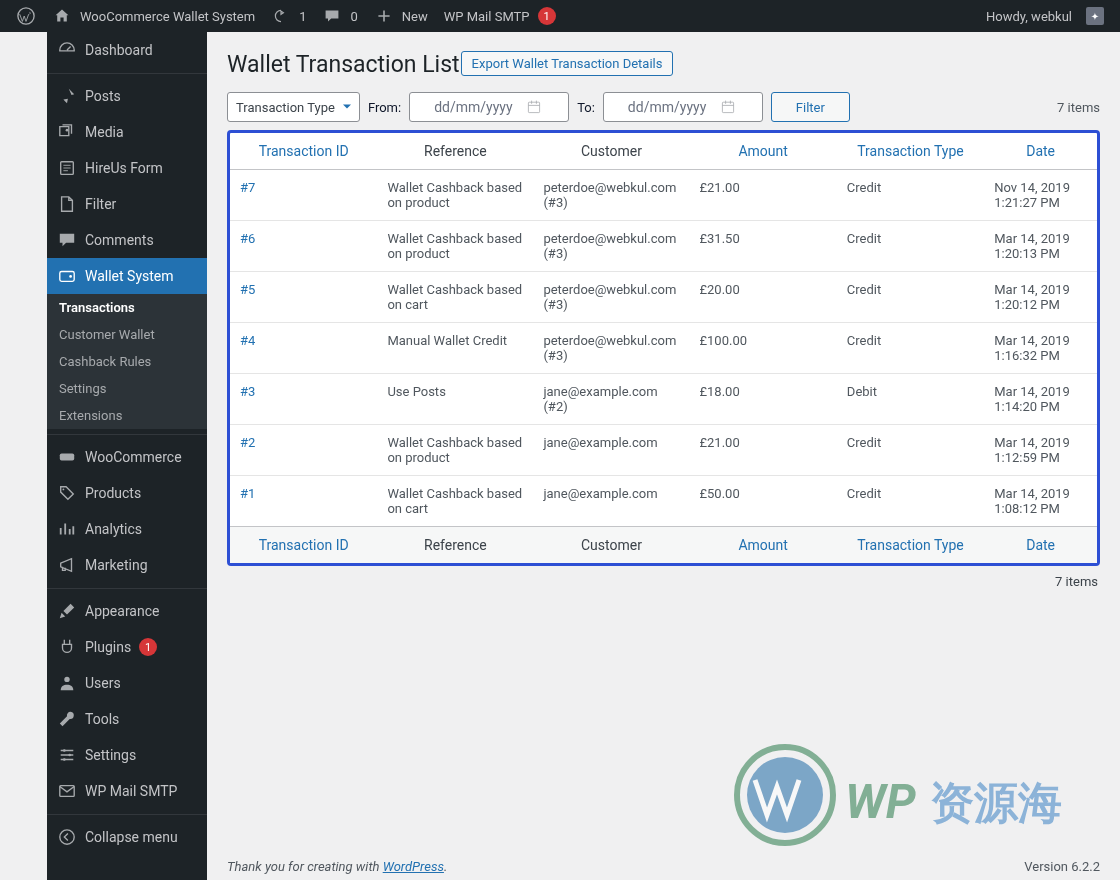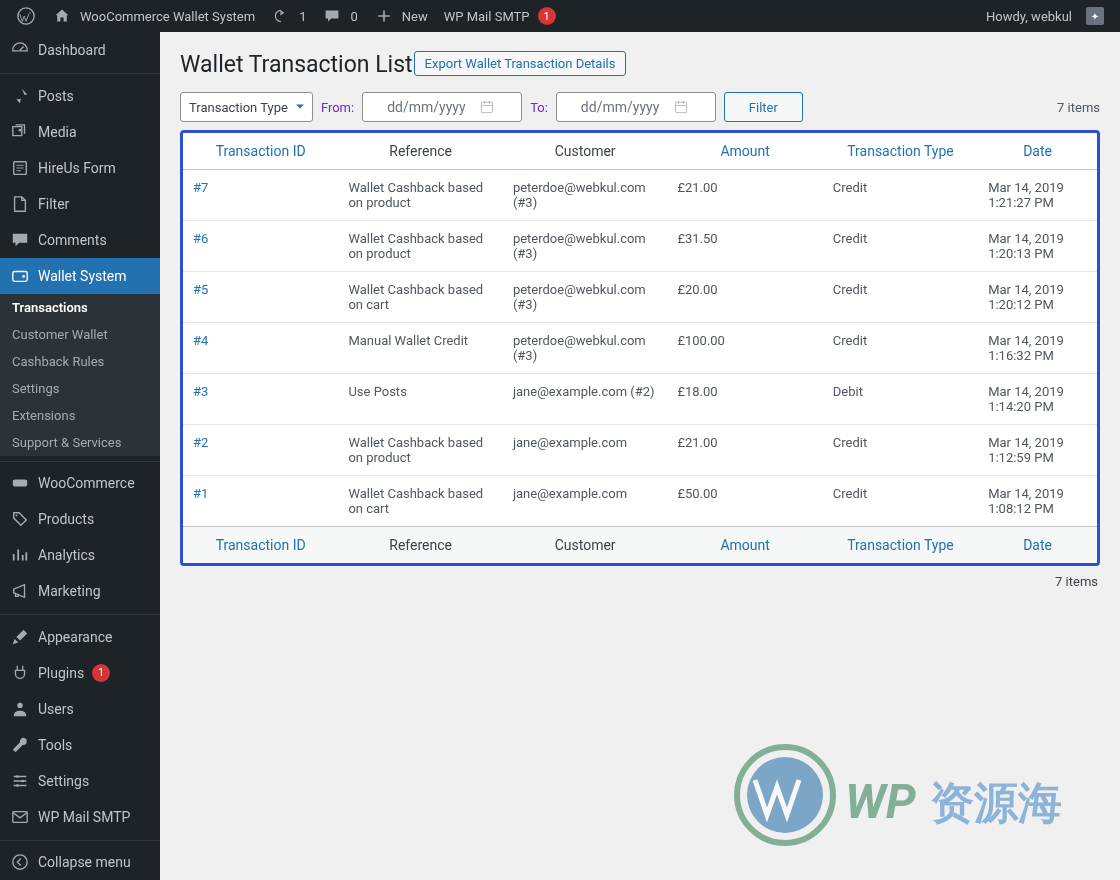--- a/index.html
+++ b/index.html
@@ -3,38 +3,38 @@
 <meta charset="utf-8">
 <style>
 * { margin:0; padding:0; box-sizing:border-box; font-family:-apple-system,BlinkMacSystemFont,"Segoe UI",Roboto,sans-serif; }
 body { background:#f0f0f1; color:#3c434a; font-size:13px; width:1120px; height:880px; overflow:hidden; position:relative; }
 .toolbar { background:#1d2327; color:#c3c4c7; height:32px; display:flex; align-items:center; padding:0 8px; font-size:13px; justify-content:space-between; }
 .toolbar-left,.toolbar-right { display:flex; align-items:center; gap:0; }
 .tb-item { display:flex; align-items:center; gap:8px; padding:0 8px; height:32px; cursor:pointer; }
 .badge { background:#d63638; color:#fff; border-radius:9px; min-width:18px; height:18px; display:inline-flex; align-items:center; justify-content:center; font-size:11px; padding:0 5px; }
 .avatar { width:18px; height:18px; background:#6b7280; border-radius:2px; margin-left:6px; display:inline-flex;align-items:center;justify-content:center;font-size:10px;color:#fff;}
 .shell { display:flex; height:848px; }
-.sidebar { width:160px; background:#1d2327; color:#c3c4c7; display:flex; flex-direction:column; }
+.sidebar { width:160px; background:#1d2327; color:#c3c4c7; display:flex; flex-direction:column;margin-left:47px; }
 .menu-item { display:flex; align-items:center; gap:8px; padding:8px 10px; cursor:pointer; font-size:14px; }
 .menu-item.active { background:#2271b1; color:#fff; position:relative; }
 .menu-item.active::after { content:""; position:absolute; right:-8px; top:50%; transform:translateY(-50%); border:8px solid transparent; border-right-color:#f0f0f1; }
 .submenu { background:#2c3338; }
 .submenu .sub { padding:6px 12px; cursor:pointer; font-size:13px; color:#a7aaad; }
 .submenu .sub.current { color:#fff; font-weight:600; }
 .sep { height:5px; border-top:1px solid #32373c; margin:5px 0 0; }
 .ico { width:20px; height:20px; display:inline-flex; align-items:center; justify-content:center; fill:currentColor; color:#a7aaad; flex-shrink:0;}
 .menu-item.active .ico{color:#fff;}
 .content { flex:1; padding:10px 20px 0 20px; position:relative; overflow:hidden;}
 .page-head { display:flex; align-items:flex-start; gap:1px; padding:9px 0 4px; }
 .page-title { font-size:23px; font-weight:400; color:#1d2327; }
 .export-btn { border:1px solid #2271b1; color:#2271b1; background:#f6f7f7; padding:4px 10px; border-radius:3px; font-size:13px; cursor:pointer; }
 .filters { display:flex; align-items:center; gap:8px; padding:10px 0 8px; }
 .sel { border:1px solid #8c8f94; background:#fff; border-radius:3px; padding:0 24px 0 8px; height:30px; font-size:13px; position:relative; display:inline-flex; align-items:center; cursor:pointer; }
 .sel::after{content:"";position:absolute;right:8px;top:50%;transform:translateY(-30%);border:4px solid transparent;border-top-color:#2271b1;}
-.lbl { font-size:13px; color:#6d28d9; }
+.lbl { font-size:13px; color:#0f172a; }
 .date-input { border:1px solid #8c8f94; border-radius:3px; height:30px; width:160px; padding:0 24px; font-size:14px; color:#6b7280; display:flex;align-items:center;justify-content:space-between; background:#fff;}
 .filter-btn { border:1px solid #2271b1; color:#2271b1; background:#f6f7f7; padding:0 24px; height:30px; border-radius:3px; cursor:pointer; font-size:13px;}
 .items-count { margin-left:auto; font-size:13px; color:#50575e; }
 .tablewrap { border:3px solid #2d4fd4; border-radius:4px; background:#fff; }
 table { width:100%; border-collapse:collapse; }
 thead th,tfoot th { text-align:center; padding:10px 10px; font-weight:400; font-size:14px; border-bottom:1px solid #c3c4c7; }
 tfoot th{border-bottom:none;border-top:1px solid #c3c4c7;background:#f6f7f7;}
 thead th.sortable,tfoot th.sortable { color:#2271b1; cursor:pointer; }
 tbody td { padding:10px 10px; font-size:13px; vertical-align:top; border-top:1px solid #e5e5e5; color:#50575e;}
 tbody tr:first-child td{border-top:none;}
@@ -164,21 +164,20 @@
           </svg>
         </span>
         <span>Wallet System</span>
       </div>
     <div class="submenu">
       <div class="sub current">Transactions</div>
       <div class="sub">Customer Wallet</div>
       <div class="sub">Cashback Rules</div>
       <div class="sub">Settings</div>
       <div class="sub">Extensions</div>
-      <div class="sub">Support &amp; Services</div>
     </div>
     <div class="sep"></div>
     <div class="menu-item">
         <span class="ico">
           <svg viewBox="0 0 20 20" width="18" height="18">
             <rect x="2" y="6" width="16" height="8" rx="2"></rect>
           </svg>
         </span>
         <span>WooCommerce</span>
       </div>
@@ -327,21 +326,21 @@
           <th class="sortable">Date</th>
         </tr>
           </thead>
         <tbody id="tbody">
             <tr>
               <td><a href="#">#7</a></td>
               <td>Wallet Cashback based on product</td>
               <td>peterdoe@webkul.com (#3)</td>
               <td>£21.00</td>
               <td>Credit</td>
-              <td>Mar 14, 2019 1:21:27 PM</td>
+              <td>Nov 14, 2019 1:21:27 PM</td>
             </tr>
             <tr>
               <td><a href="#">#6</a></td>
               <td>Wallet Cashback based on product</td>
               <td>peterdoe@webkul.com (#3)</td>
               <td>£31.50</td>
               <td>Credit</td>
               <td>Mar 14, 2019 1:20:13 PM</td>
             </tr>
             <tr>
@@ -404,14 +403,18 @@
     <div class="watermark">
       <svg width="360" height="110" viewBox="0 0 360 110">
         <circle cx="55" cy="55" r="48" fill="none" stroke="#2a7a4a" stroke-width="6"></circle>
         <circle cx="55" cy="55" r="38" fill="#1f6aa5"></circle>
         <path d="M25 40l12 35 10-28 10 28 12-35" stroke="#fff" stroke-width="5" fill="none"></path>
         <text x="115" y="78" font-size="48" font-weight="700" fill="#2a7a4a" font-style="italic">WP</text>
           <text x="200" y="78" font-size="44" font-weight="700" fill="#3b82c4">资源海</text>
       </svg>
     </div>
 
+    <div class="footer">
+      <span><span>Thank you for creating with </span><a href="#">WordPress</a><span>.</span></span>
+      <span style="font-style:normal">Version 6.2.2</span>
+    </div>
   </div>
 </div>
 
 </body></html>

